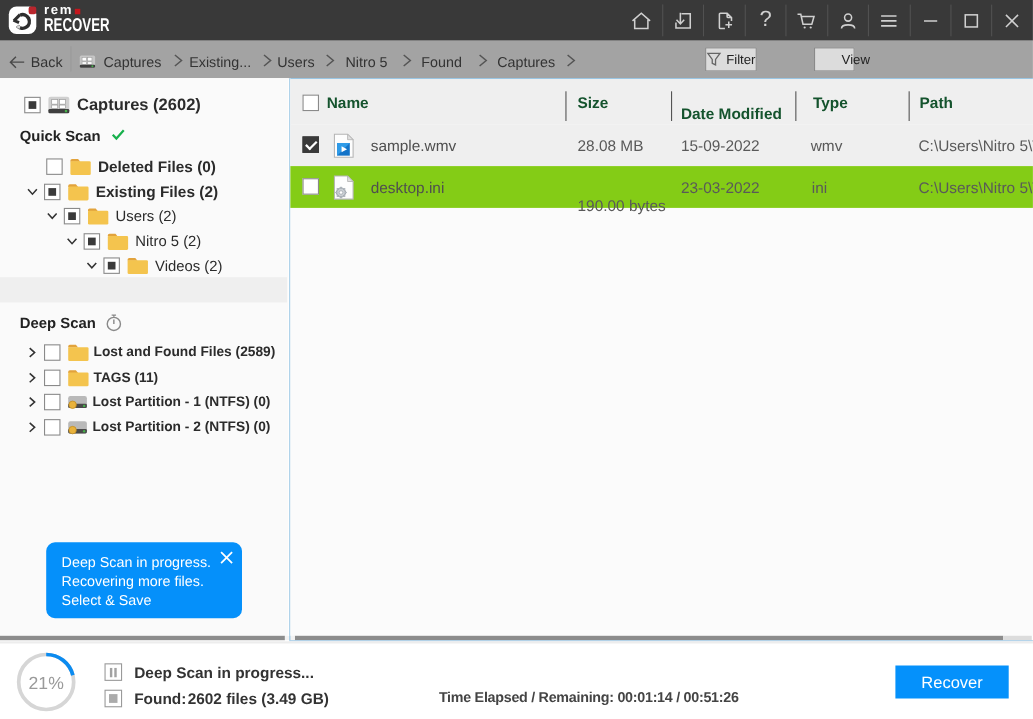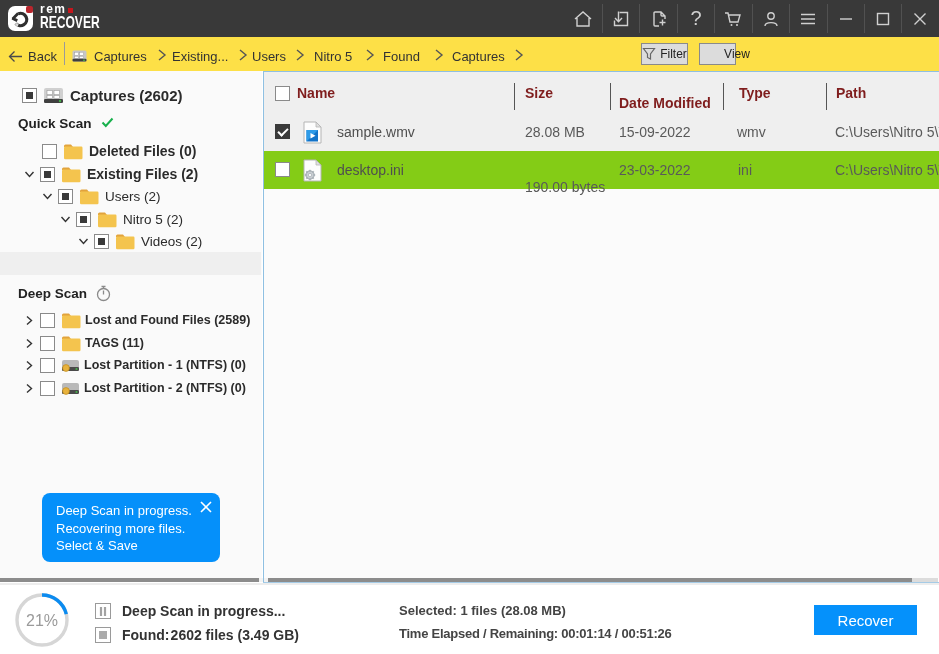--- a/index.html
+++ b/index.html
@@ -8,21 +8,21 @@
 
 #titlebar { position:absolute; left:0; top:0; width:939px; height:37px; background:#393939; }
 #logobox { position:absolute; left:8px; top:6px; width:25px; height:25px; background:#fff; border-radius:7px; }
 #logored { position:absolute; left:26px; top:6px; width:7px; height:7px; background:#b9262d; border-radius:2px; }
 #remotxt { transform:translateZ(0); position:absolute; left:40px; top:2px; color:#fff; font-size:12px; font-weight:bold; letter-spacing:1.5px; }
 #remotxt .rdot { display:inline-block; width:5px; height:5px; background:#c5161d; margin-left:1px; }
 #recovertxt { position:absolute; left:40px; top:13px; color:#fff; font-size:17px; font-weight:bold; transform:scaleX(0.71) translateZ(0); transform-origin:left; }
 .ticell { position:absolute; top:0; height:37px; width:38px; display:flex; align-items:center; justify-content:center; }
 .tsep { position:absolute; top:4px; height:29px; width:1px; background:#515151; }
 
-#crumbbar { position:absolute; left:0; top:37px; width:939px; height:34px; background:#fde047; }
+#crumbbar { position:absolute; left:0; top:37px; width:939px; height:34px; background:#a3a3a3; }
 #crumbbar .bc { position:absolute; top:3px; height:32px; display:flex; align-items:center; font-size:13px; color:#333; }
 .btnbox { position:absolute; top:6px; height:22px; border:1px solid #8a8a8a; display:flex; align-items:center; justify-content:center; font-size:12px; color:#222; background:#dcdcdc; }
 #searchbox { position:absolute; left:762px; top:5px; width:174px; height:24px; background:#fdfdfd; border:1px solid #8a8a8a; }
 #searchbox span { position:absolute; left:7px; top:5px; color:#8a8a8a; font-size:12px; letter-spacing:-0.1px; }
 
 #sidebar { position:absolute; left:0; top:71px; width:262px; height:507px; background:#fafafa; }
 #vline { position:absolute; left:263px; top:71px; width:1px; height:511px; background:#8fc0e2; }
 #panel { position:absolute; left:264px; top:71px; width:675px; height:507px; background:#fbfbfb; border-top:1px solid #8fc0e2; }
 #grayline1 { position:absolute; left:0; top:578px; width:259px; height:4px; background:#8c8c8c; }
 #grayline2 { position:absolute; left:268px; top:578px; width:644px; height:4px; background:#8c8c8c; }
@@ -39,21 +39,21 @@
 .chv { margin-right:5px; flex:none; }
 .fold { margin-left:6px; flex:none; }
 .tl { margin-left:6px; white-space:nowrap; }
 .sel { position:absolute; left:0; top:181px; width:261px; height:23px; background:#efefef; }
 .seclbl { position:absolute; font-size:13.5px; font-weight:bold; color:#222; display:flex; align-items:center; }
 
 #tooltip { position:absolute; left:42px; top:493px; width:178px; height:69px; background:#0590fa; border-radius:8px; color:#fff; font-size:13px; line-height:17.5px; padding:9px 0 0 14px; }
 #ttx { position:absolute; left:199px; top:500px; }
 
 .hsep { position:absolute; top:83px; width:1px; height:27px; background:#555; }
-#thead { position:absolute; left:264px; top:72px; width:675px; height:41px; background:#efefef; font-weight:bold; font-size:14px; color:#7f1d1d; }
+#thead { position:absolute; left:264px; top:72px; width:675px; height:41px; background:#efefef; font-weight:bold; font-size:14px; color:#14532d; }
 #row1 { position:absolute; left:264px; top:113px; width:675px; height:38px; background:#efefef; }
 #row2 { position:absolute; left:264px; top:151px; width:675px; height:38px; background:#84cc16; }
 .rtxt { position:absolute; font-size:14px; color:#595959; white-space:nowrap; }
 
 #status { position:absolute; left:0; top:582px; width:939px; height:72px; }
 .stxt { position:absolute; font-weight:bold; font-size:14px; color:#333; white-space:nowrap; }
 .stxt2 { position:absolute; font-weight:bold; font-size:13px; color:#444; white-space:nowrap; }
 #recoverbtn { position:absolute; left:814px; top:23px; width:103px; height:30px; background:#0591fb; color:#fff; font-size:15px; display:flex; align-items:center; justify-content:center; }
 .sicon { position:absolute; width:16px; height:16px; border:1px solid #9a9a9a; display:flex; align-items:center; justify-content:center; }
 </style>
@@ -177,21 +177,21 @@
     </svg>
   <div class="bc" style="left:452px;">Captures</div>
   <svg class="abs" style="left:514px;top:11px;" width="10" height="14" viewBox="0 0 10 14">
       <path d="M2 2 L8 7 L2 12" fill="none" stroke="#555" stroke-width="1.4"></path>
     </svg>
   <div class="btnbox" style="left:641px;width:47px;">
     <svg width="14" height="14" viewBox="0 0 14 14" style="margin-right:4px;">
         <path d="M1.5 1.5 H12.5 L8.5 7 V12 L5.5 10.5 V7 Z" fill="none" stroke="#666" stroke-width="1.2"></path>
       </svg>Filter
   </div>
-  <div class="btnbox" style="left:699px;width:30px;padding-left:35px;">
+  <div class="btnbox" style="left:740px;width:30px;padding-left:35px;">
     <svg width="14" height="13" viewBox="0 0 14 13" style="margin-right:4px;">
         <circle cx="2" cy="2.5" r="1.1" fill="#666"></circle>
         <circle cx="2" cy="6.5" r="1.1" fill="#666"></circle>
         <circle cx="2" cy="10.5" r="1.1" fill="#666"></circle>
         <path d="M5 2.5 H13 M5 6.5 H13 M5 10.5 H13" stroke="#666" stroke-width="1.3"></path>
       </svg>View
   </div>
 </div>
 
 <div id="sidebar">
@@ -396,16 +396,15 @@
         <path d="M2 0 V9 M6 0 V9" stroke="#a2a2a2" stroke-width="2.2"></path>
       </svg>
   </div>
   <div class="stxt" style="left:122px;top:21px;">Deep Scan in progress...</div>
   <div class="sicon" style="left:95px;top:45px;">
     <svg width="8" height="8" viewBox="0 0 8 8">
         <rect width="8" height="8" fill="#ababab"></rect>
       </svg>
   </div>
   <div class="stxt" style="left:122px;top:45px;">Found: 2602 files (3.49 GB)</div>
-  <div class="stxt2" style="left:399px;top:21px;">Selected: 1 files (28.08 MB)</div>
   <div class="stxt2" style="left:399px;top:44px;letter-spacing:-0.25px;">Time Elapsed / Remaining: 00:01:14 / 00:51:26</div>
   <div id="recoverbtn">Recover</div>
 </div>
 
 </body></html>

